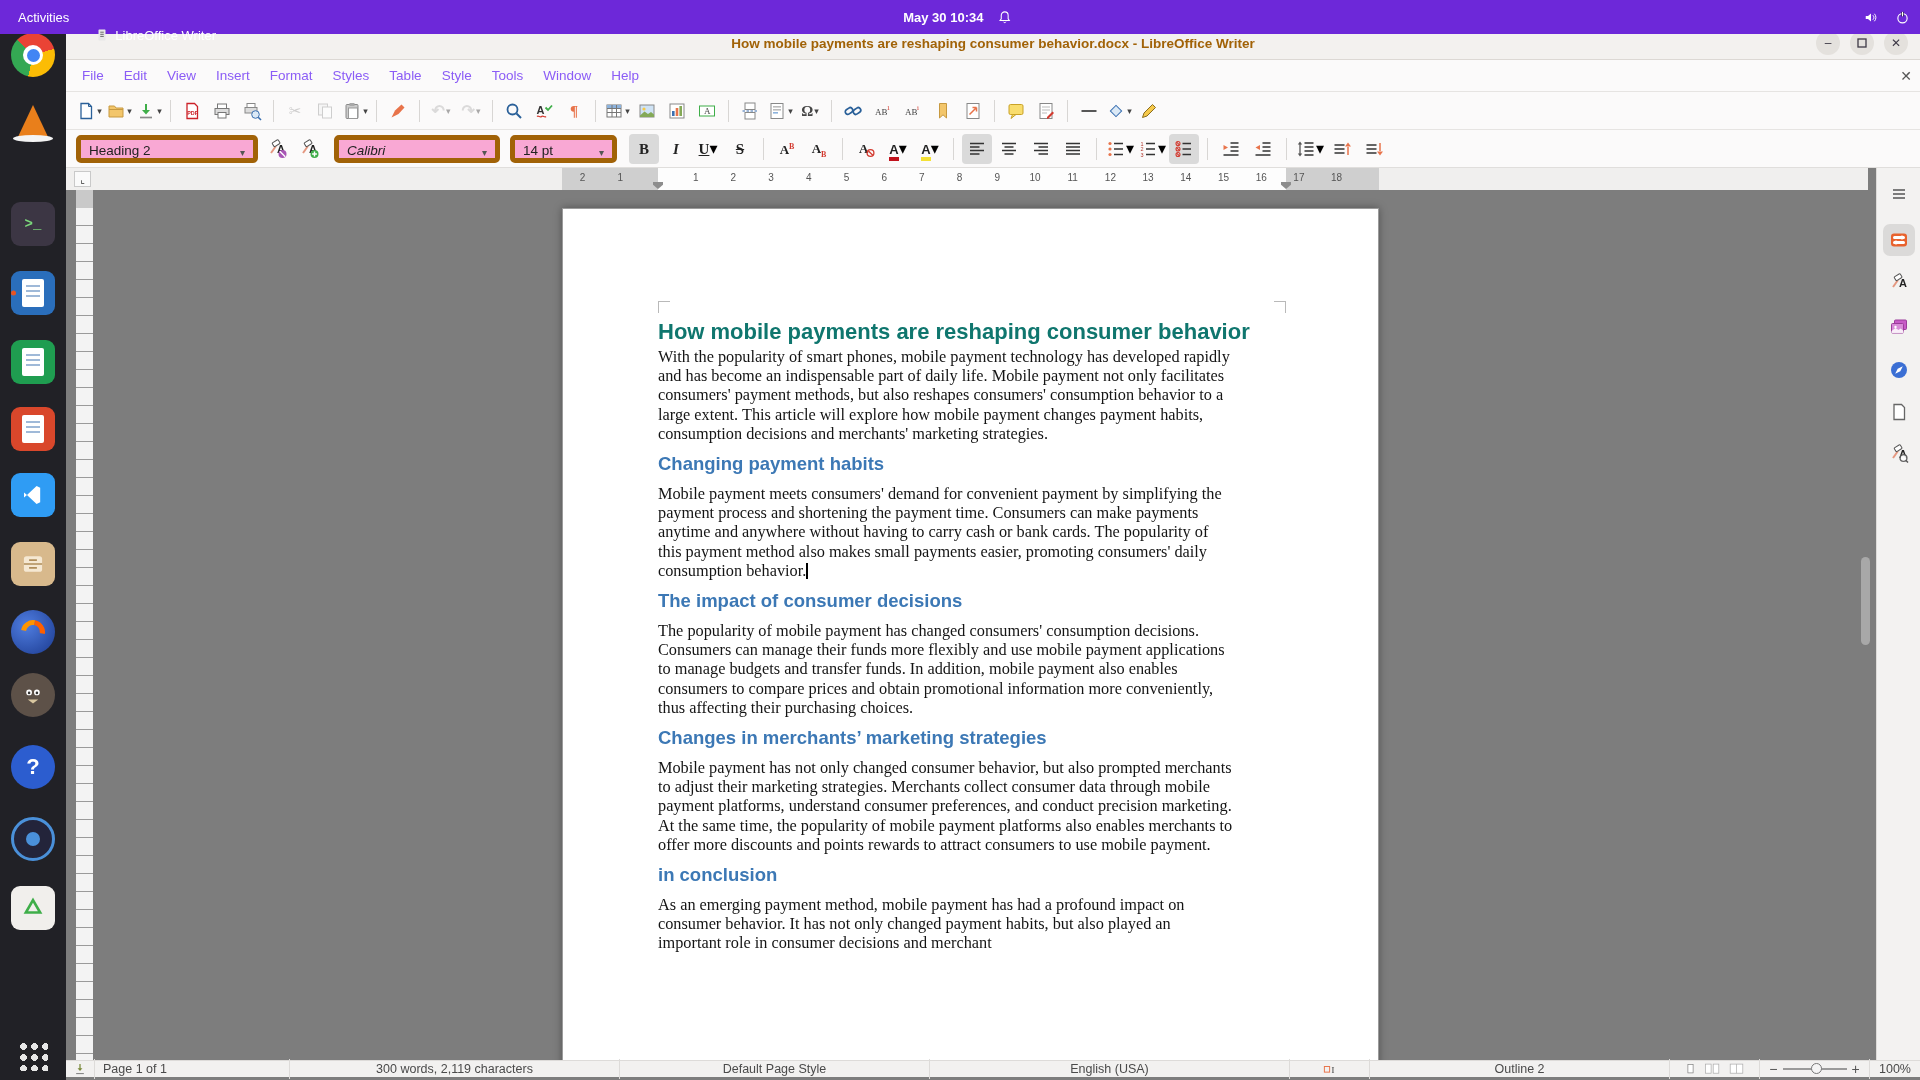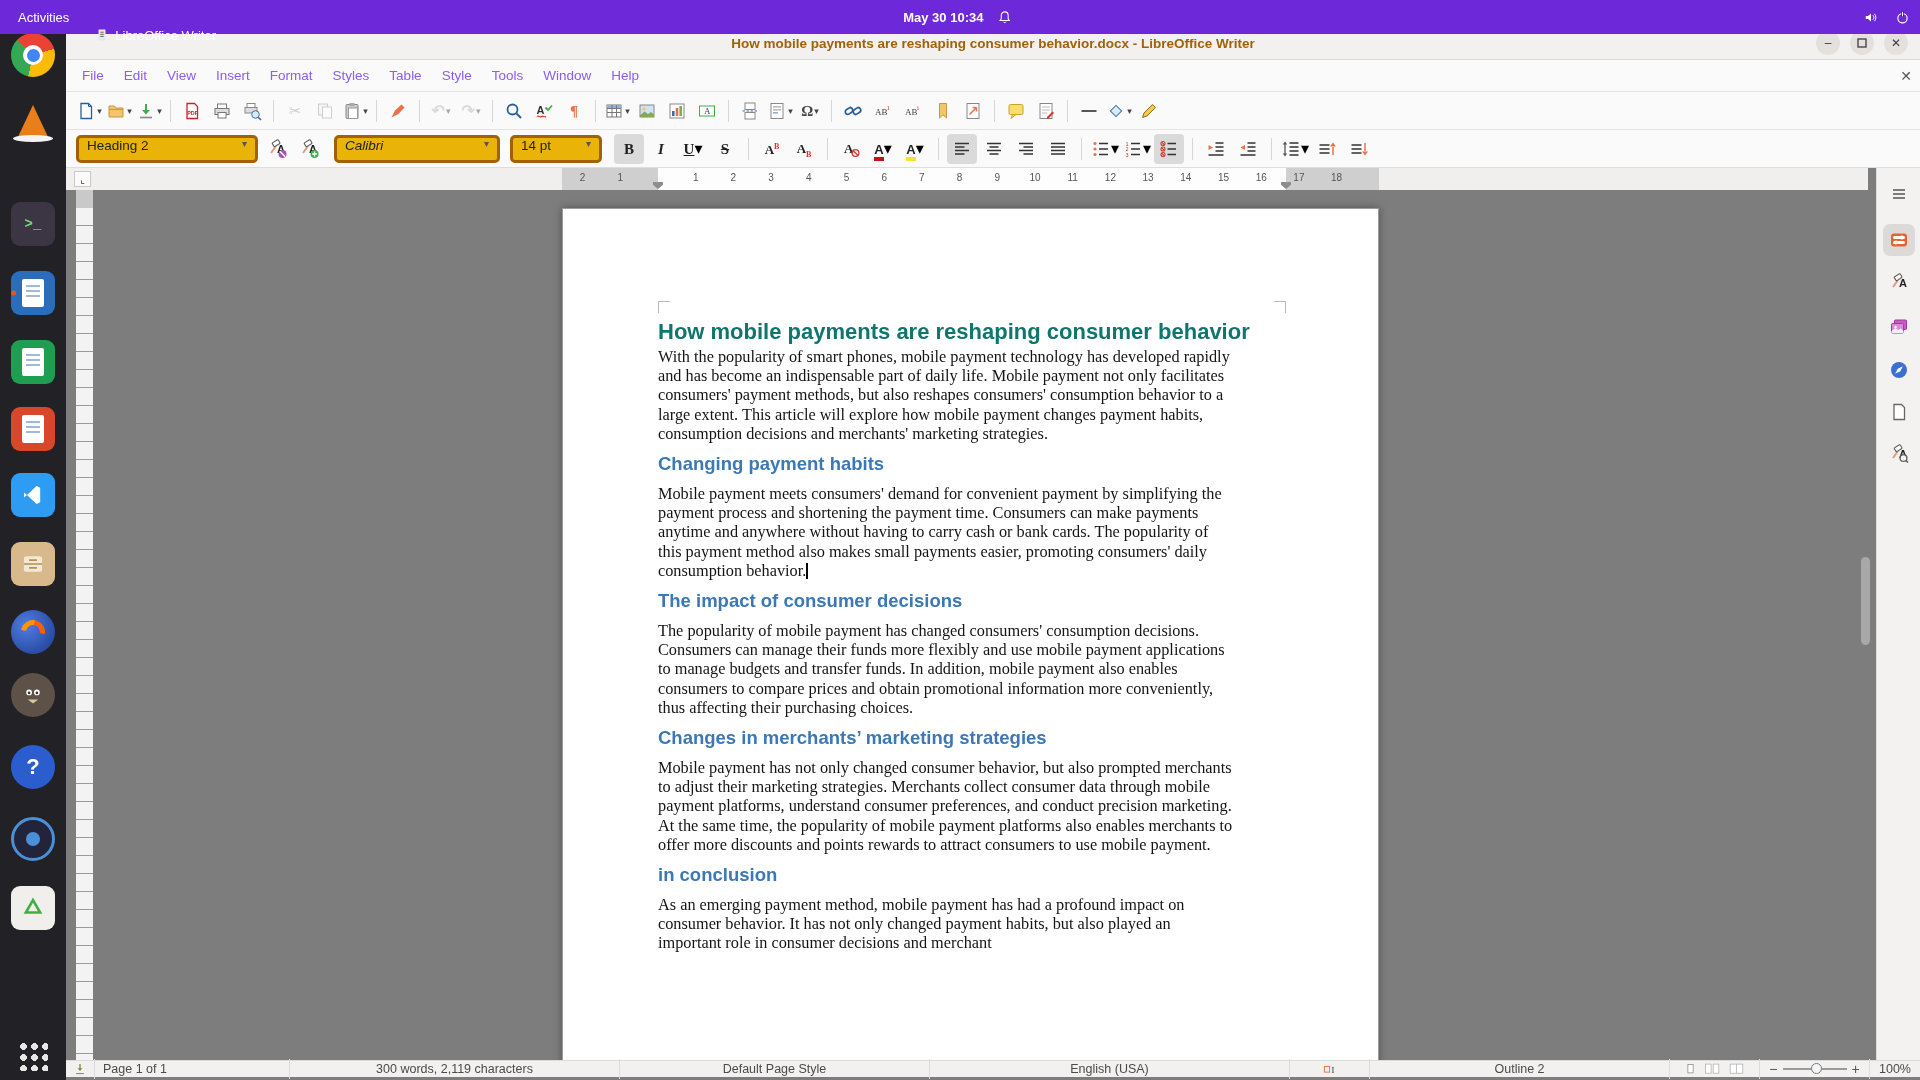--- a/index.html
+++ b/index.html
@@ -57,22 +57,22 @@
   #toolbar { position:absolute; left:66px; top:92px; width:1854px; height:38px; background:#fbfafa;
              border-bottom:1px solid #e6e4e2; display:flex; align-items:center; padding-left:8px; }
   .tbtn { height:30px; min-width:30px; padding:0 2px; display:flex; align-items:center; justify-content:center;
           border-radius:4px; }
   .tbtn.dis { opacity:.45; }
   .tbtn .dd { font-size:9px; color:#444; margin-left:1px; }
   .tsep { width:1px; height:22px; background:#d8d6d4; margin:0 6px; }
 
   #formatbar { position:absolute; left:66px; top:130px; width:1854px; height:38px; background:#fbfafa;
                border-bottom:1px solid #e0dedc; display:flex; align-items:center; padding-left:10px; gap:4px; }
-  .combo { height:28px; background:#eab308; border:3px solid #a16207; border-radius:5px;
-           display:flex; align-items:flex-start; justify-content:space-between; padding:0 8px; font-size:13.5px; color:#222; }
+  .combo { height:28px; background:#f9a8d4; border:5px solid #a16207; border-radius:5px;
+           display:flex; align-items:flex-end; justify-content:space-between; padding:0 8px; font-size:13.5px; color:#222; }
   .combo .chev { color:#555; font-size:10px; margin-left:8px; }
   .fbtn { height:30px; min-width:30px; display:flex; align-items:center; justify-content:center; border-radius:4px; }
   .fbtn.active, .tbtn.active { background:#dadada; }
   .fmt { font-family:"Liberation Serif", serif; font-weight:bold; font-size:15px; color:#222; }
   .colA { font-weight:bold; font-size:13px; color:#222; border-bottom:4px solid; line-height:14px; }
 
   
   #hruler { position:absolute; left:66px; top:168px; width:1802px; height:22px; background:#f0efee; }
   #hruler .band { position:absolute; left:496px; top:0; width:817px; height:22px; background:#fdfdfd; }
   #hruler .marg { position:absolute; top:0; height:22px; background:#cfcfcf; }
@@ -563,21 +563,21 @@
             <circle cx="15.5" cy="15" r="4" fill="#3fae49"></circle>
             <path d="M15.5 12.6v4.8M13.1 15h4.8" stroke="#fff" stroke-width="1.4"></path>
           </svg>
         </span>
       </span>
     </span>
   <div class="combo" style="width:166px;margin-left:6px">
     <span style="font-style:italic">Calibri</span>
       <span class="chev">▾</span>
   </div>
-  <div class="combo" style="width:92px;margin:0 8px 0 6px">
+  <div class="combo" style="width:107px;margin:0 8px 0 6px">
     <span>14 pt</span>
       <span class="chev">▾</span>
   </div>
   <span id="fmt-buttons" style="display:flex;align-items:center;gap:2px">
       <span class="fbtn active">
         <span><span class="fmt">B</span></span>
       </span>
       <span class="fbtn">
         <span><span class="fmt" style="font-style:italic">I</span></span>
       </span>

